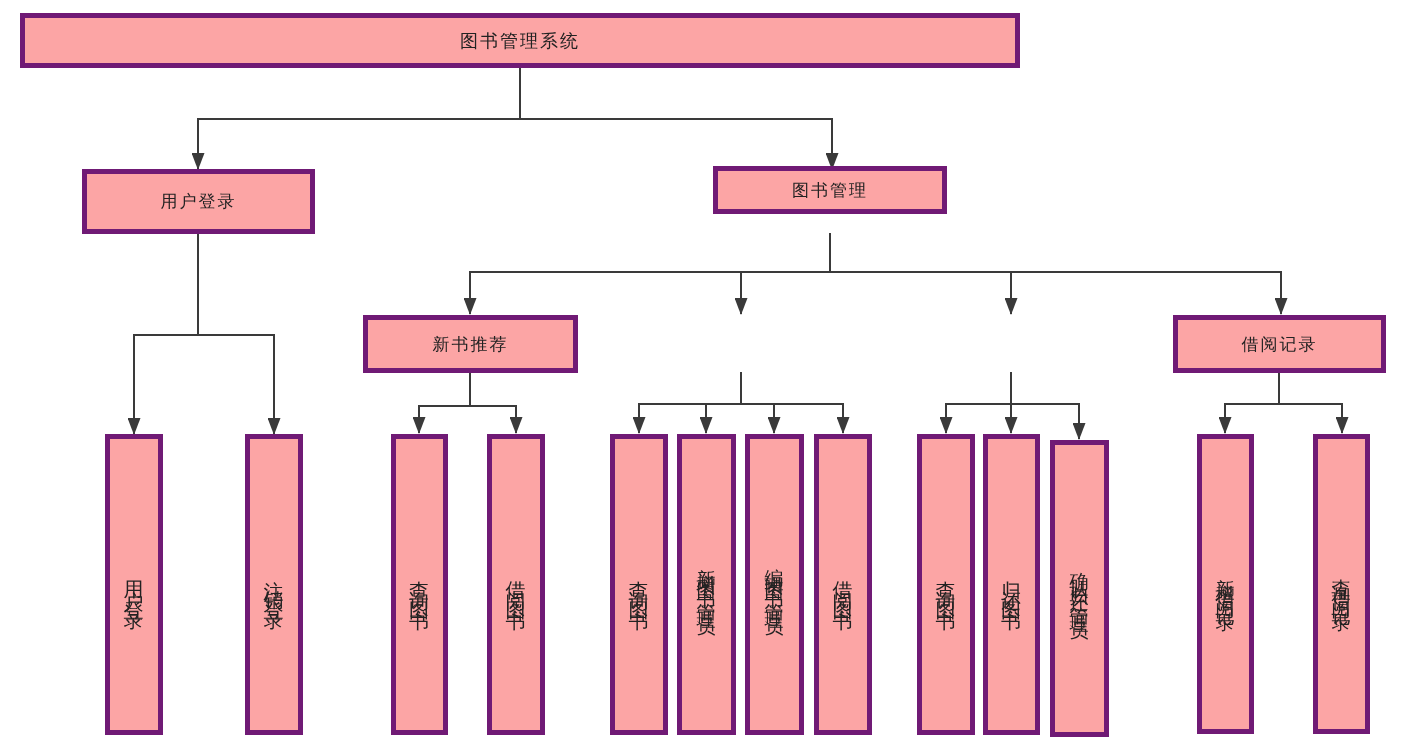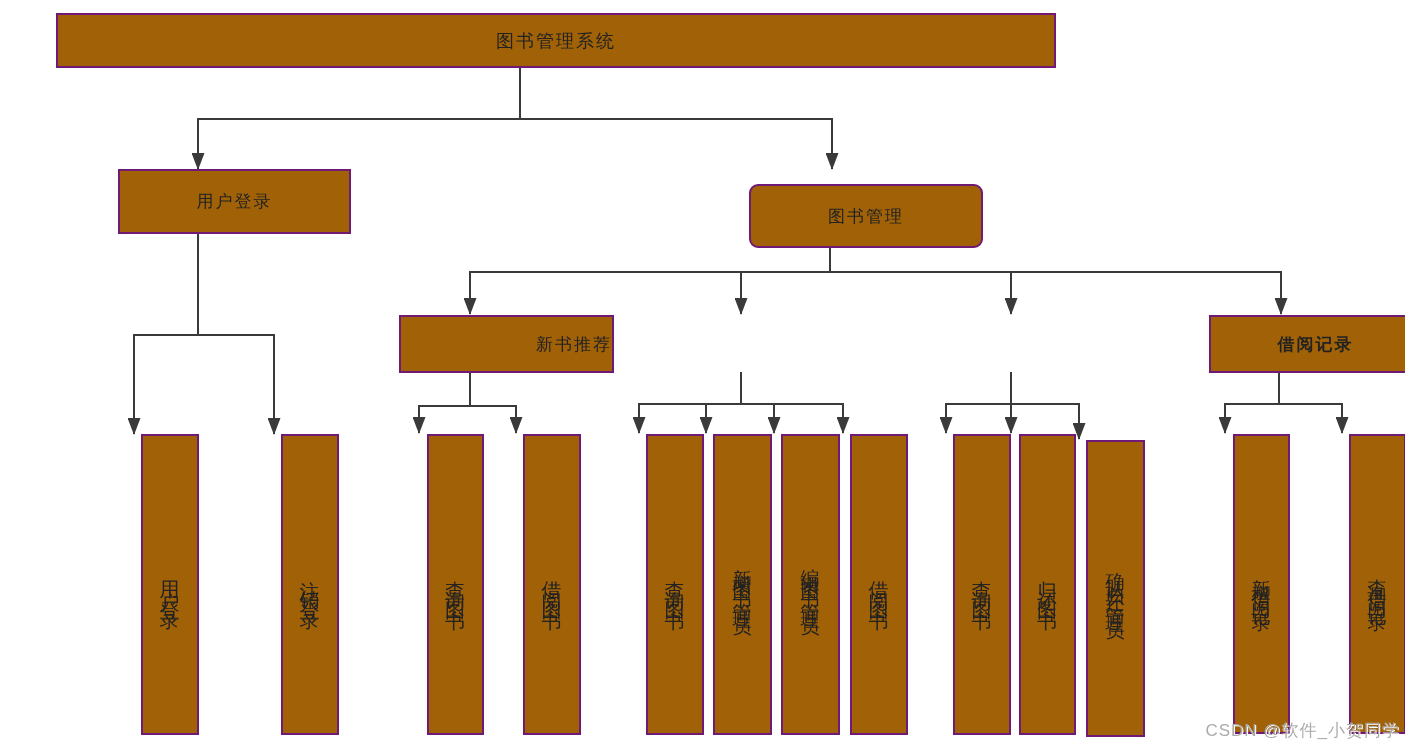--- a/index.html
+++ b/index.html
@@ -23,27 +23,26 @@
     height: 747px;
     pointer-events: none;
   }
   .wires line {
     stroke: #3a3a3a;
     stroke-width: 2;
   }
   .node {
     position: absolute;
     box-sizing: border-box;
-    border: 2px solid #701a75;
-    background: #a16207;
+    border: 5px solid #701a75;
+    background: #fca5a5;
     display: flex;
     align-items: center;
     justify-content: center;
     color: #222222;
-    margin-left: 36px;
   }
   .h-node {
     font-size: 17px;
     letter-spacing: 2px;
     white-space: nowrap;
   }
   .root-node {
     font-size: 18px;
   }
   .v-node span {
@@ -121,28 +120,28 @@
     <line x1="1342" y1="403" x2="1342" y2="433" marker-end="url(#arrow)"></line>
   </svg>
 
   <div class="node h-node root-node" style="left:20px; top:13px; width:1000px; height:55px;">
     <span>图书管理系统</span>
   </div>
 
   <div class="node h-node" style="left:82px; top:169px; width:233px; height:65px;">
     <span>用户登录</span>
   </div>
-  <div class="node h-node" style="left:713px; top:184px; width:234px; height:64px;border-radius:9px;">
+  <div class="node h-node" style="left:713px; top:166px; width:234px; height:48px;">
     <span>图书管理</span>
   </div>
 
-  <div class="node h-node" style="left:363px; top:315px; width:215px; height:58px;justify-content:flex-end;">
+  <div class="node h-node" style="left:363px; top:315px; width:215px; height:58px;">
     <span>新书推荐</span>
   </div>
-  <div class="node h-node" style="left:1173px; top:315px; width:213px; height:58px;font-weight:bold;">
+  <div class="node h-node" style="left:1173px; top:315px; width:213px; height:58px;">
     <span>借阅记录</span>
   </div>
 
   <div class="node v-node" style="left:105px; top:434px; width:58px; height:301px;">
     <span>用户登录</span>
   </div>
   <div class="node v-node" style="left:245px; top:434px; width:58px; height:301px;">
     <span>注销登录</span>
   </div>
 
@@ -176,15 +175,14 @@
     <span>确认归还（管理员）</span>
   </div>
 
   <div class="node v-node long" style="left:1197px; top:434px; width:57px; height:300px;">
     <span>新增借阅记录</span>
   </div>
   <div class="node v-node long" style="left:1313px; top:434px; width:57px; height:300px;">
     <span>查询借阅记录</span>
   </div>
 
-  <div class="watermark">CSDN @软件_小贺同学</div>
 
 </div>
 
 </body></html>

